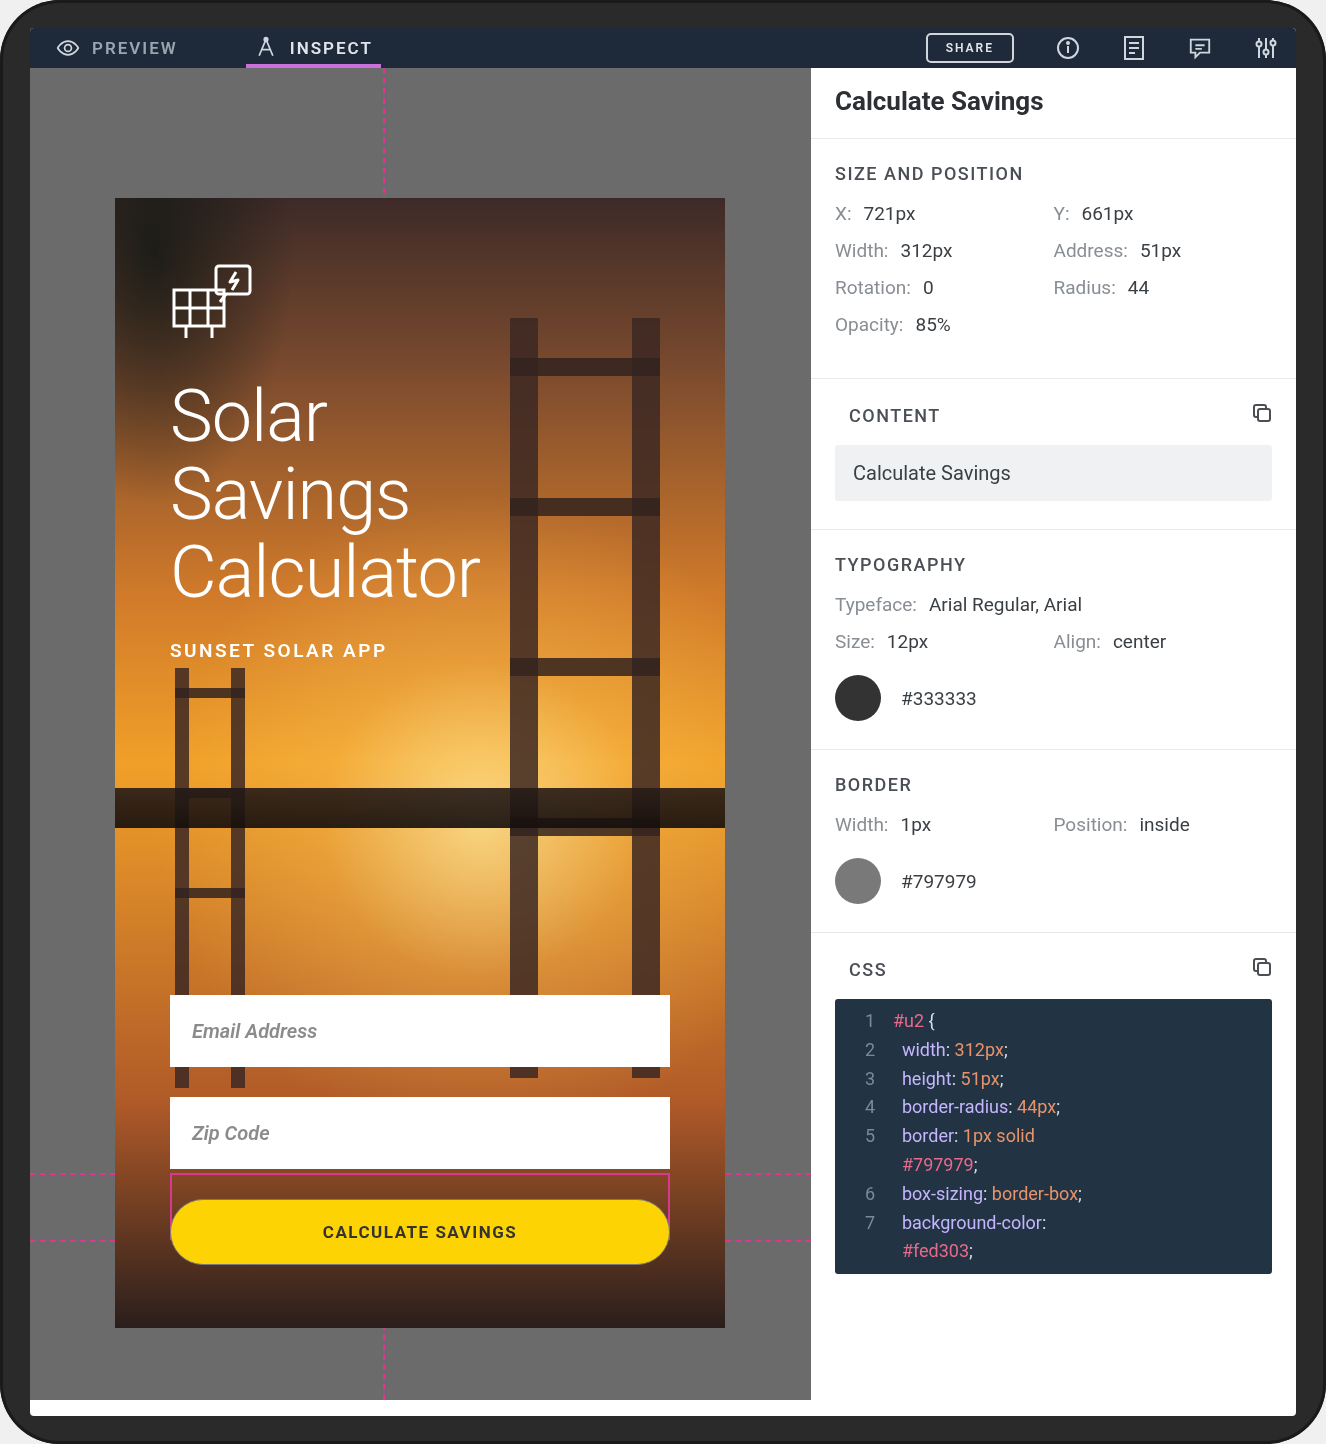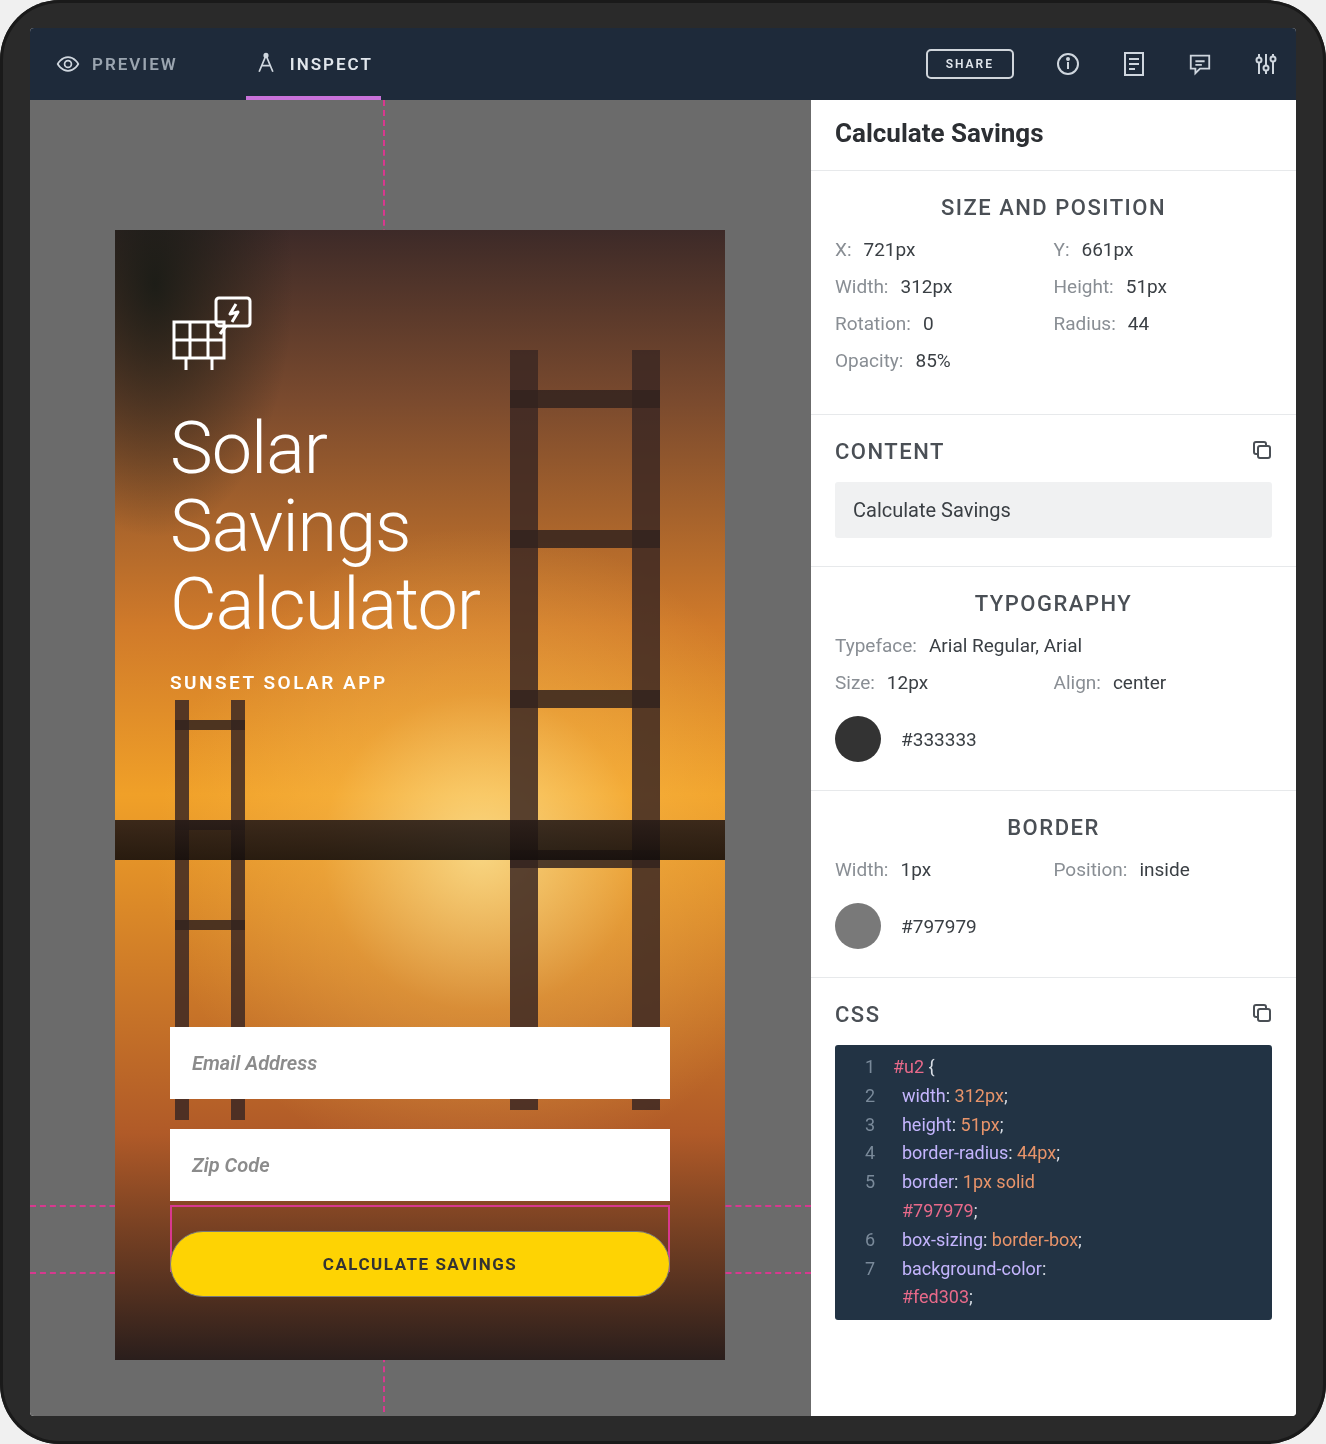--- a/index.html
+++ b/index.html
@@ -16,21 +16,21 @@
 .device-inner {
   width: 100%; height: 100%;
   background: #ffffff;
   border-radius: 4px;
   overflow: hidden;
   position: relative;
 }
 
 
 .topbar {
-  height: 72px;
+  height: 40px;
   background: #1e2a3a;
   display: flex;
   align-items: center;
   padding: 0 18px;
   gap: 60px;
 }
 .tabs { display: flex; gap: 60px; height: 100%; align-items: center; }
 .tab {
   display: flex; align-items: center; gap: 12px;
   color: #9ba5b0; letter-spacing: 2px; font-size: 17px; font-weight: 600;
@@ -86,22 +86,22 @@
 .form-area { position:absolute; left:55px; right:55px; bottom:63px; display:flex; flex-direction:column; gap:30px; }
 .ff { background:#fff; height:72px; padding: 0 22px; display:flex; align-items:center; color:#8b8b8b; font-size:20px; font-weight:600; font-family: Arial, sans-serif; font-style: italic; }
 .calc-btn { background:#fed303; height:66px; border-radius:44px; border:1px solid #797979; display:flex; align-items:center; justify-content:center; color:#333; font-size:17px; letter-spacing:1.5px; font-weight:700; position:relative; z-index:2; }
 
 .selected-outline { position:absolute; border: 2px solid #d8388f; pointer-events:none; }
 
 
 .panel { width: 485px; background:#fff; overflow-y:auto; color:#3a3f44; }
 .panel-title { font-size: 26px; font-weight: 700; color:#2c2f33; padding: 18px 24px 22px; }
 .section { border-top: 1px solid #e7e9eb; padding: 24px 24px 28px; }
-.sec-head { display:flex; align-items:center; justify-content:space-between; margin-bottom: 18px; }
-.sec-title { font-size: 22px; letter-spacing: 1.5px; font-weight: 500; color:#4a4f55;text-align:center; }
+.sec-head { display:flex; align-items:center; justify-content:space-between; margin-bottom: 18px; margin-left: 14px; }
+.sec-title { font-size: 18px; letter-spacing: 1.5px; font-weight: 500; color:#4a4f55; }
 .kv { display:flex; gap:12px; font-size: 19px; margin-bottom: 14px; }
 .kv .k { color:#898e94; }
 .kv .v { color:#3a3f44; }
 .row2 { display:flex; }
 .row2 > div { flex:1; }
 .content-box { background:#f0f1f2; padding: 16px 18px; font-size: 20px; color:#3a3f44; border-radius:3px; }
 .swatch-row { display:flex; align-items:center; gap:20px; margin-top: 8px; }
 .swatch { width:46px; height:46px; border-radius:50%; }
 .code-block { background:#223344; border-radius:3px; padding:8px 0; font-family: Menlo, Consolas, monospace; font-size:18px; line-height:1.6; }
 .code-line { display:flex; padding: 0 12px; }
@@ -260,21 +260,21 @@
                 <span class="k">Y:</span>
                 <span class="v">661px</span>
               </div>
           </div>
           <div class="row2">
             <div class="kv">
                 <span class="k">Width:</span>
                 <span class="v">312px</span>
               </div>
             <div class="kv">
-                <span class="k">Height:</span>
+                <span class="k">Address:</span>
                 <span class="v">51px</span>
               </div>
           </div>
           <div class="row2">
             <div class="kv">
                 <span class="k">Rotation:</span>
                 <span class="v">0</span>
               </div>
             <div class="kv">
                 <span class="k">Radius:</span>

